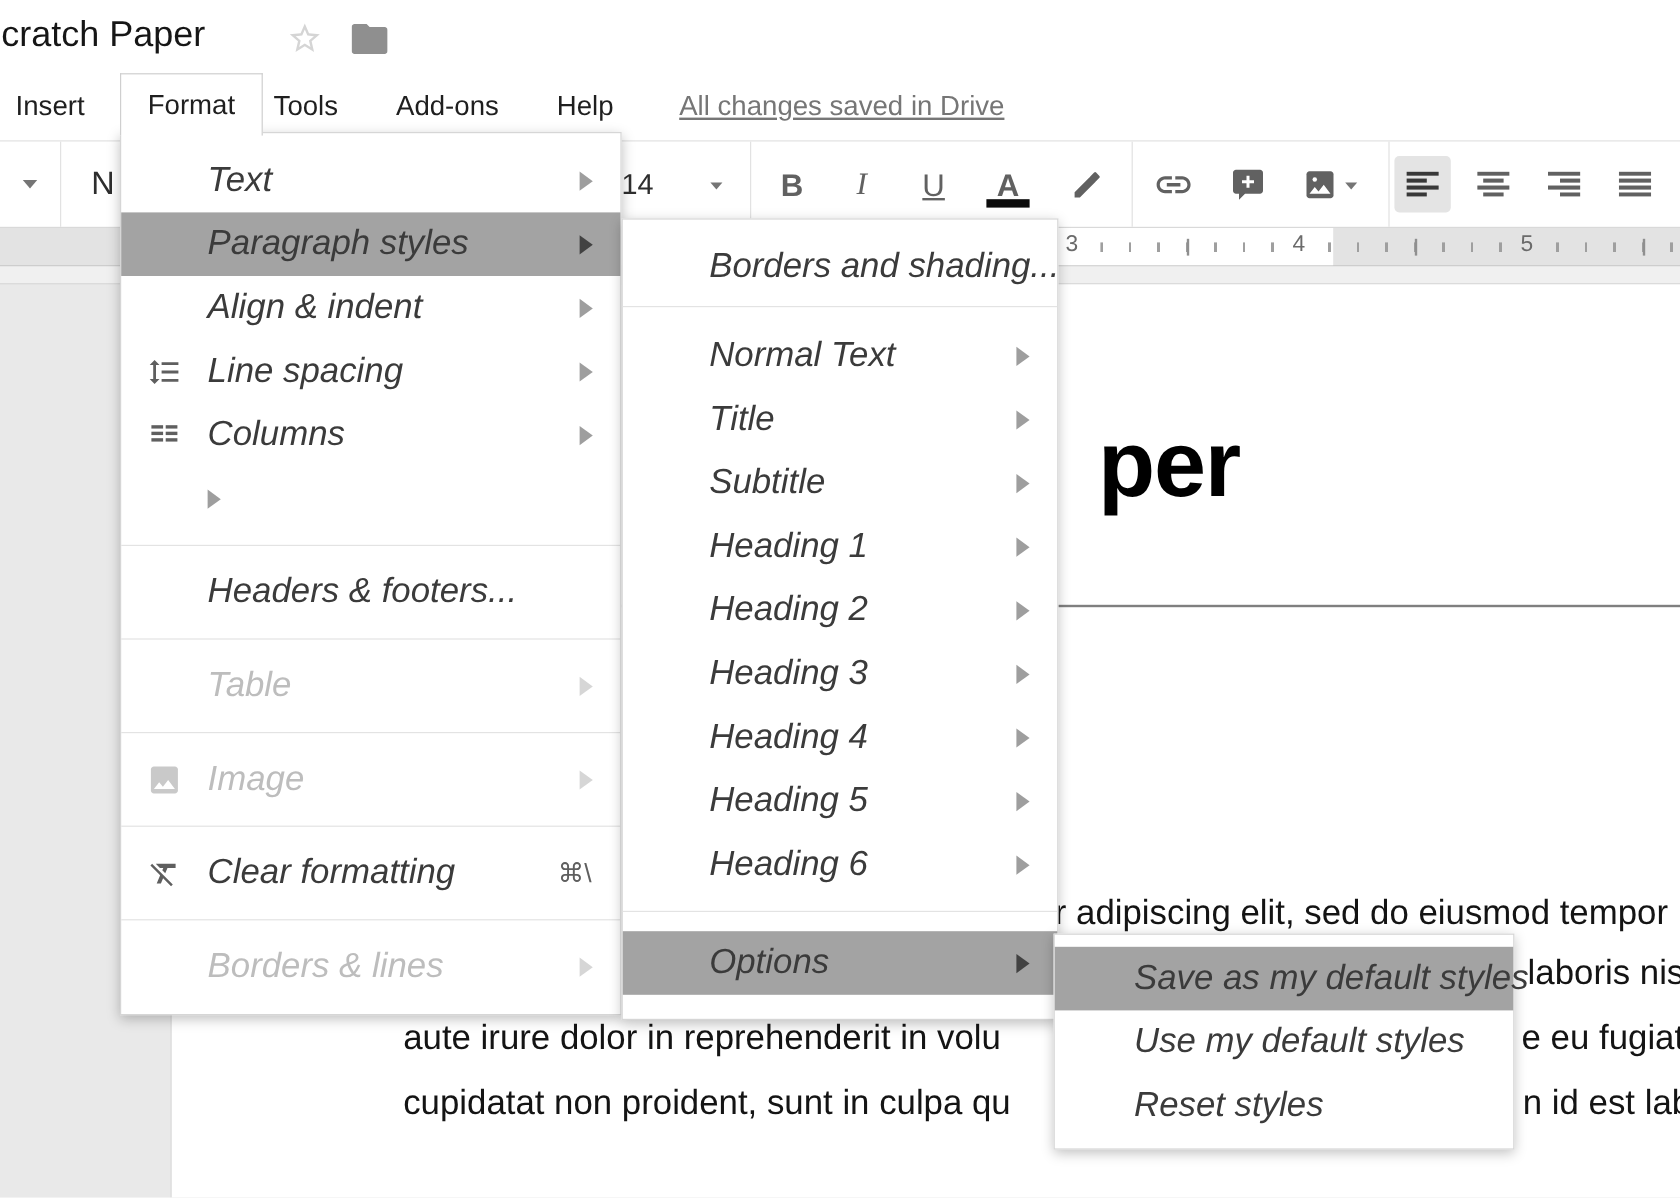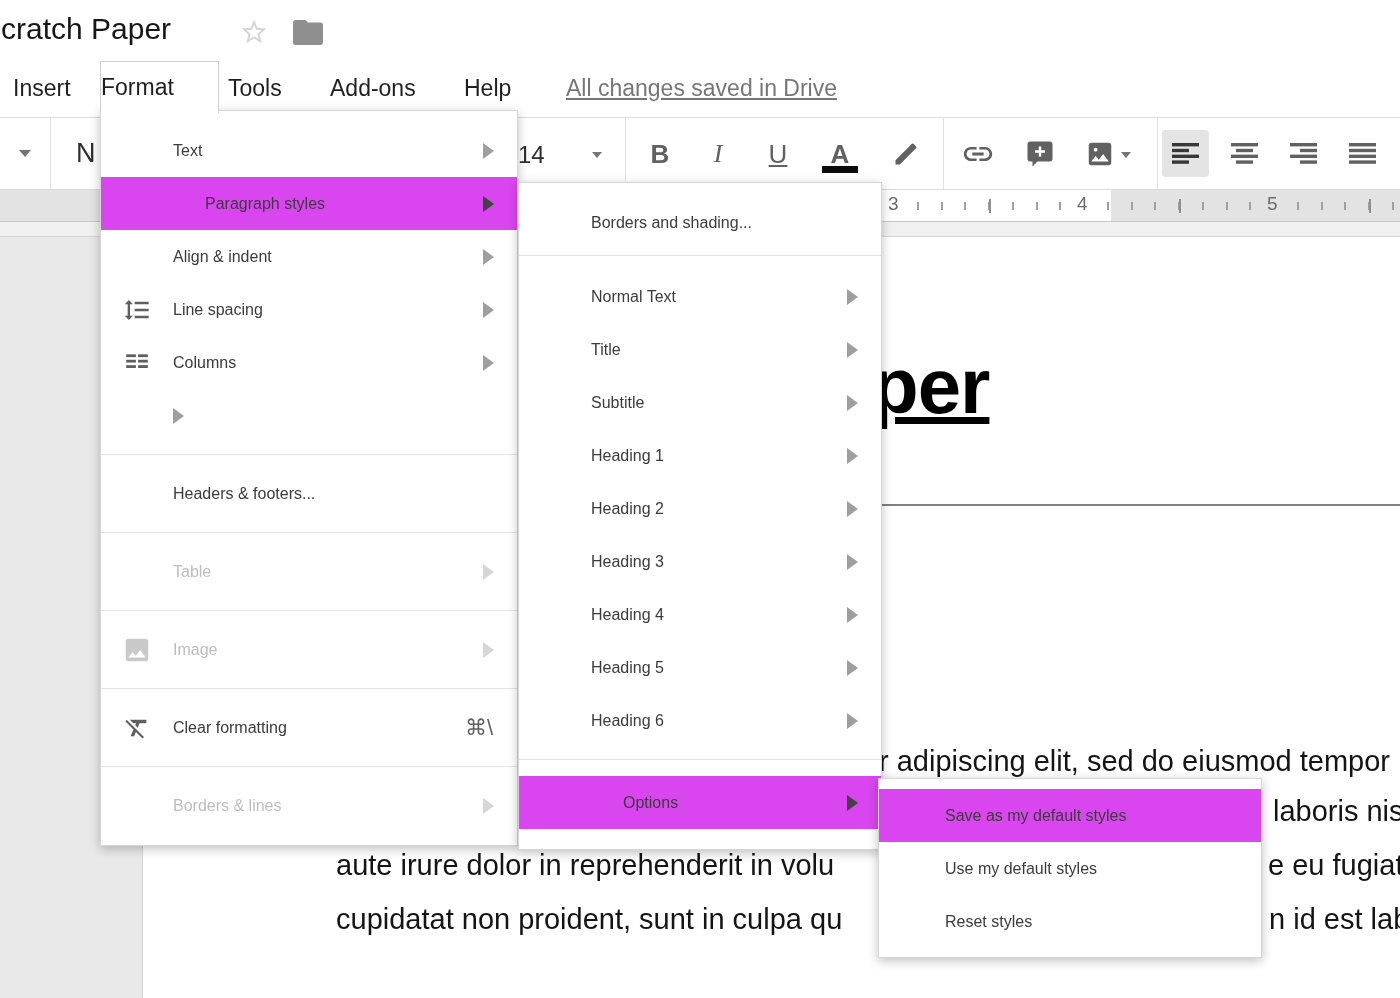--- a/index.html
+++ b/index.html
@@ -19,21 +19,21 @@
   .menubar { position:absolute; left:0; top:60px; width:1400px; height:58px; background:#fff; border-bottom:1px solid #dcdcdc; }
   .mb-item { position:absolute; top:0; height:57px; line-height:57px; font-size:23px; color:#1f1f1f; cursor:default; }
   .mb-insert { left:13px; }
   .mb-tools { left:228px; }
   .mb-addons { left:330px; }
   .mb-help { left:464px; }
   .mb-status { left:566px; color:#767676; text-decoration:underline; }
   .format-btn {
     position:absolute; left:100px; top:61px; width:119px; height:52px;
     background:#fff; border:1px solid #cfcfcf; border-bottom:none;
-    text-align:left; line-height:50px; font-size:23px; color:#1f1f1f; z-index:70;
+    text-align:center; line-height:50px; font-size:23px; color:#1f1f1f; z-index:70;
   }
 
   
   .toolbar { position:absolute; left:0; top:118px; width:1400px; height:72px; background:#fff; border-bottom:1px solid #d9d9d9; }
   .vsep { position:absolute; top:0; bottom:0; width:1px; background:#e2e2e2; }
   .caret { position:absolute; width:0; height:0; border-left:6px solid transparent; border-right:6px solid transparent; border-top:7px solid #757575; }
   .caret.small { border-left-width:5px; border-right-width:5px; border-top-width:6px; }
   .tb-txt { position:absolute; font-size:24px; color:#2e2e2e; }
   .tb-btn { position:absolute; top:14px; width:40px; height:44px; display:flex; align-items:center; justify-content:center; font-size:26px; color:#616161; border-radius:3px; }
   .tb-bold { font-weight:bold; }
@@ -48,39 +48,39 @@
   .ruler { position:absolute; left:0; top:190px; width:1400px; height:32px; background:#e3e3e3; border-bottom:1px solid #c8c8c8; }
   .ruler-white { position:absolute; left:142px; top:0; width:969px; height:31px; background:#fff; }
   .ticks { position:absolute; left:917px; top:12px; width:483px; height:8px;
     background:repeating-linear-gradient(to right,#9f9f9f 0 2px,transparent 2px 23.75px); }
   .major { position:absolute; top:9px; width:2px; height:14px; background:#8f8f8f; }
   .rnum { position:absolute; top:3px; font-size:19px; color:#6b6b6b; padding:0 4px; }
   .band { position:absolute; left:0; top:222px; width:1400px; height:15px; background:#f0f0f0; border-bottom:1px solid #d6d6d6; }
 
   
   .page { position:absolute; left:142px; top:237px; width:1700px; height:761px; background:#fff; border-left:1px solid #d3d3d3; z-index:1; }
-  .doc-title-frag { position:absolute; left:728px; top:104px; font-size:78px; font-weight:bold; color:#000; letter-spacing:-1px;text-decoration:underline; }
+  .doc-title-frag { position:absolute; left:772px; top:104px; font-size:78px; font-weight:bold; color:#000; letter-spacing:-1px; }
   .doc-rule { position:absolute; left:192px; top:267px; width:1400px; height:2px; background:#7f7f7f; }
   .frag { position:absolute; font-size:29px; color:#141414; white-space:nowrap; }
   .f0 { left:736px; top:508px; }
   .f1 { left:1130px; top:558px; }
   .f2 { left:193px; top:612px; }
   .f3 { left:1125px; top:612px; }
   .f4 { left:193px; top:666px; }
   .f5 { left:1126px; top:666px; }
 
   
   .menu { position:absolute; background:#fff; box-shadow:0 3px 10px rgba(0,0,0,.25); border:1px solid #d6d6d6; }
   .format-menu { left:100px; top:110px; width:418px; padding:13px 0; z-index:55; }
   .ps-menu { left:518px; top:182px; width:364px; padding:13px 0 20px; z-index:56; }
   .opt-menu { left:878px; top:778px; width:384px; padding:10px 0 9px; z-index:57; }
   .menu-row { height:53px; display:flex; align-items:center; padding-right:18px; }
-  .menu-row.hl { background:#d946ef;gap:32px; }
+  .menu-row.hl { background:#a3a3a3; }
   .icon-col { flex:0 0 72px; display:flex; align-items:center; justify-content:center; }
-  .m-label { flex:1; font-size:16px; color:#3b3b3b; white-space:nowrap; }
+  .m-label { flex:1; font-size:29px; color:#3b3b3b; white-space:nowrap;font-style:italic; }
   .menu-row.disabled .m-label { color:#bdbdbd; }
   .arrow { width:0; height:0; border-top:8px solid transparent; border-bottom:8px solid transparent; border-left:11px solid #9e9e9e; margin-right:5px; }
   .menu-row.hl .arrow { border-left-color:#424242; }
   .menu-row.disabled .arrow { border-left-color:#d6d6d6; }
   .shortcut { font-size:22px; color:#5f5f5f; margin-right:6px; }
   .menu-sep { height:1px; background:#e3e3e3; margin:12px 0; }
   .ps-menu .menu-sep.s1 { margin:6px 0 14px; }
   .ps-menu .menu-sep.s2 { margin:12px 0 16px; }
   .opt-menu .menu-row { padding-left:66px; }
 </style>

